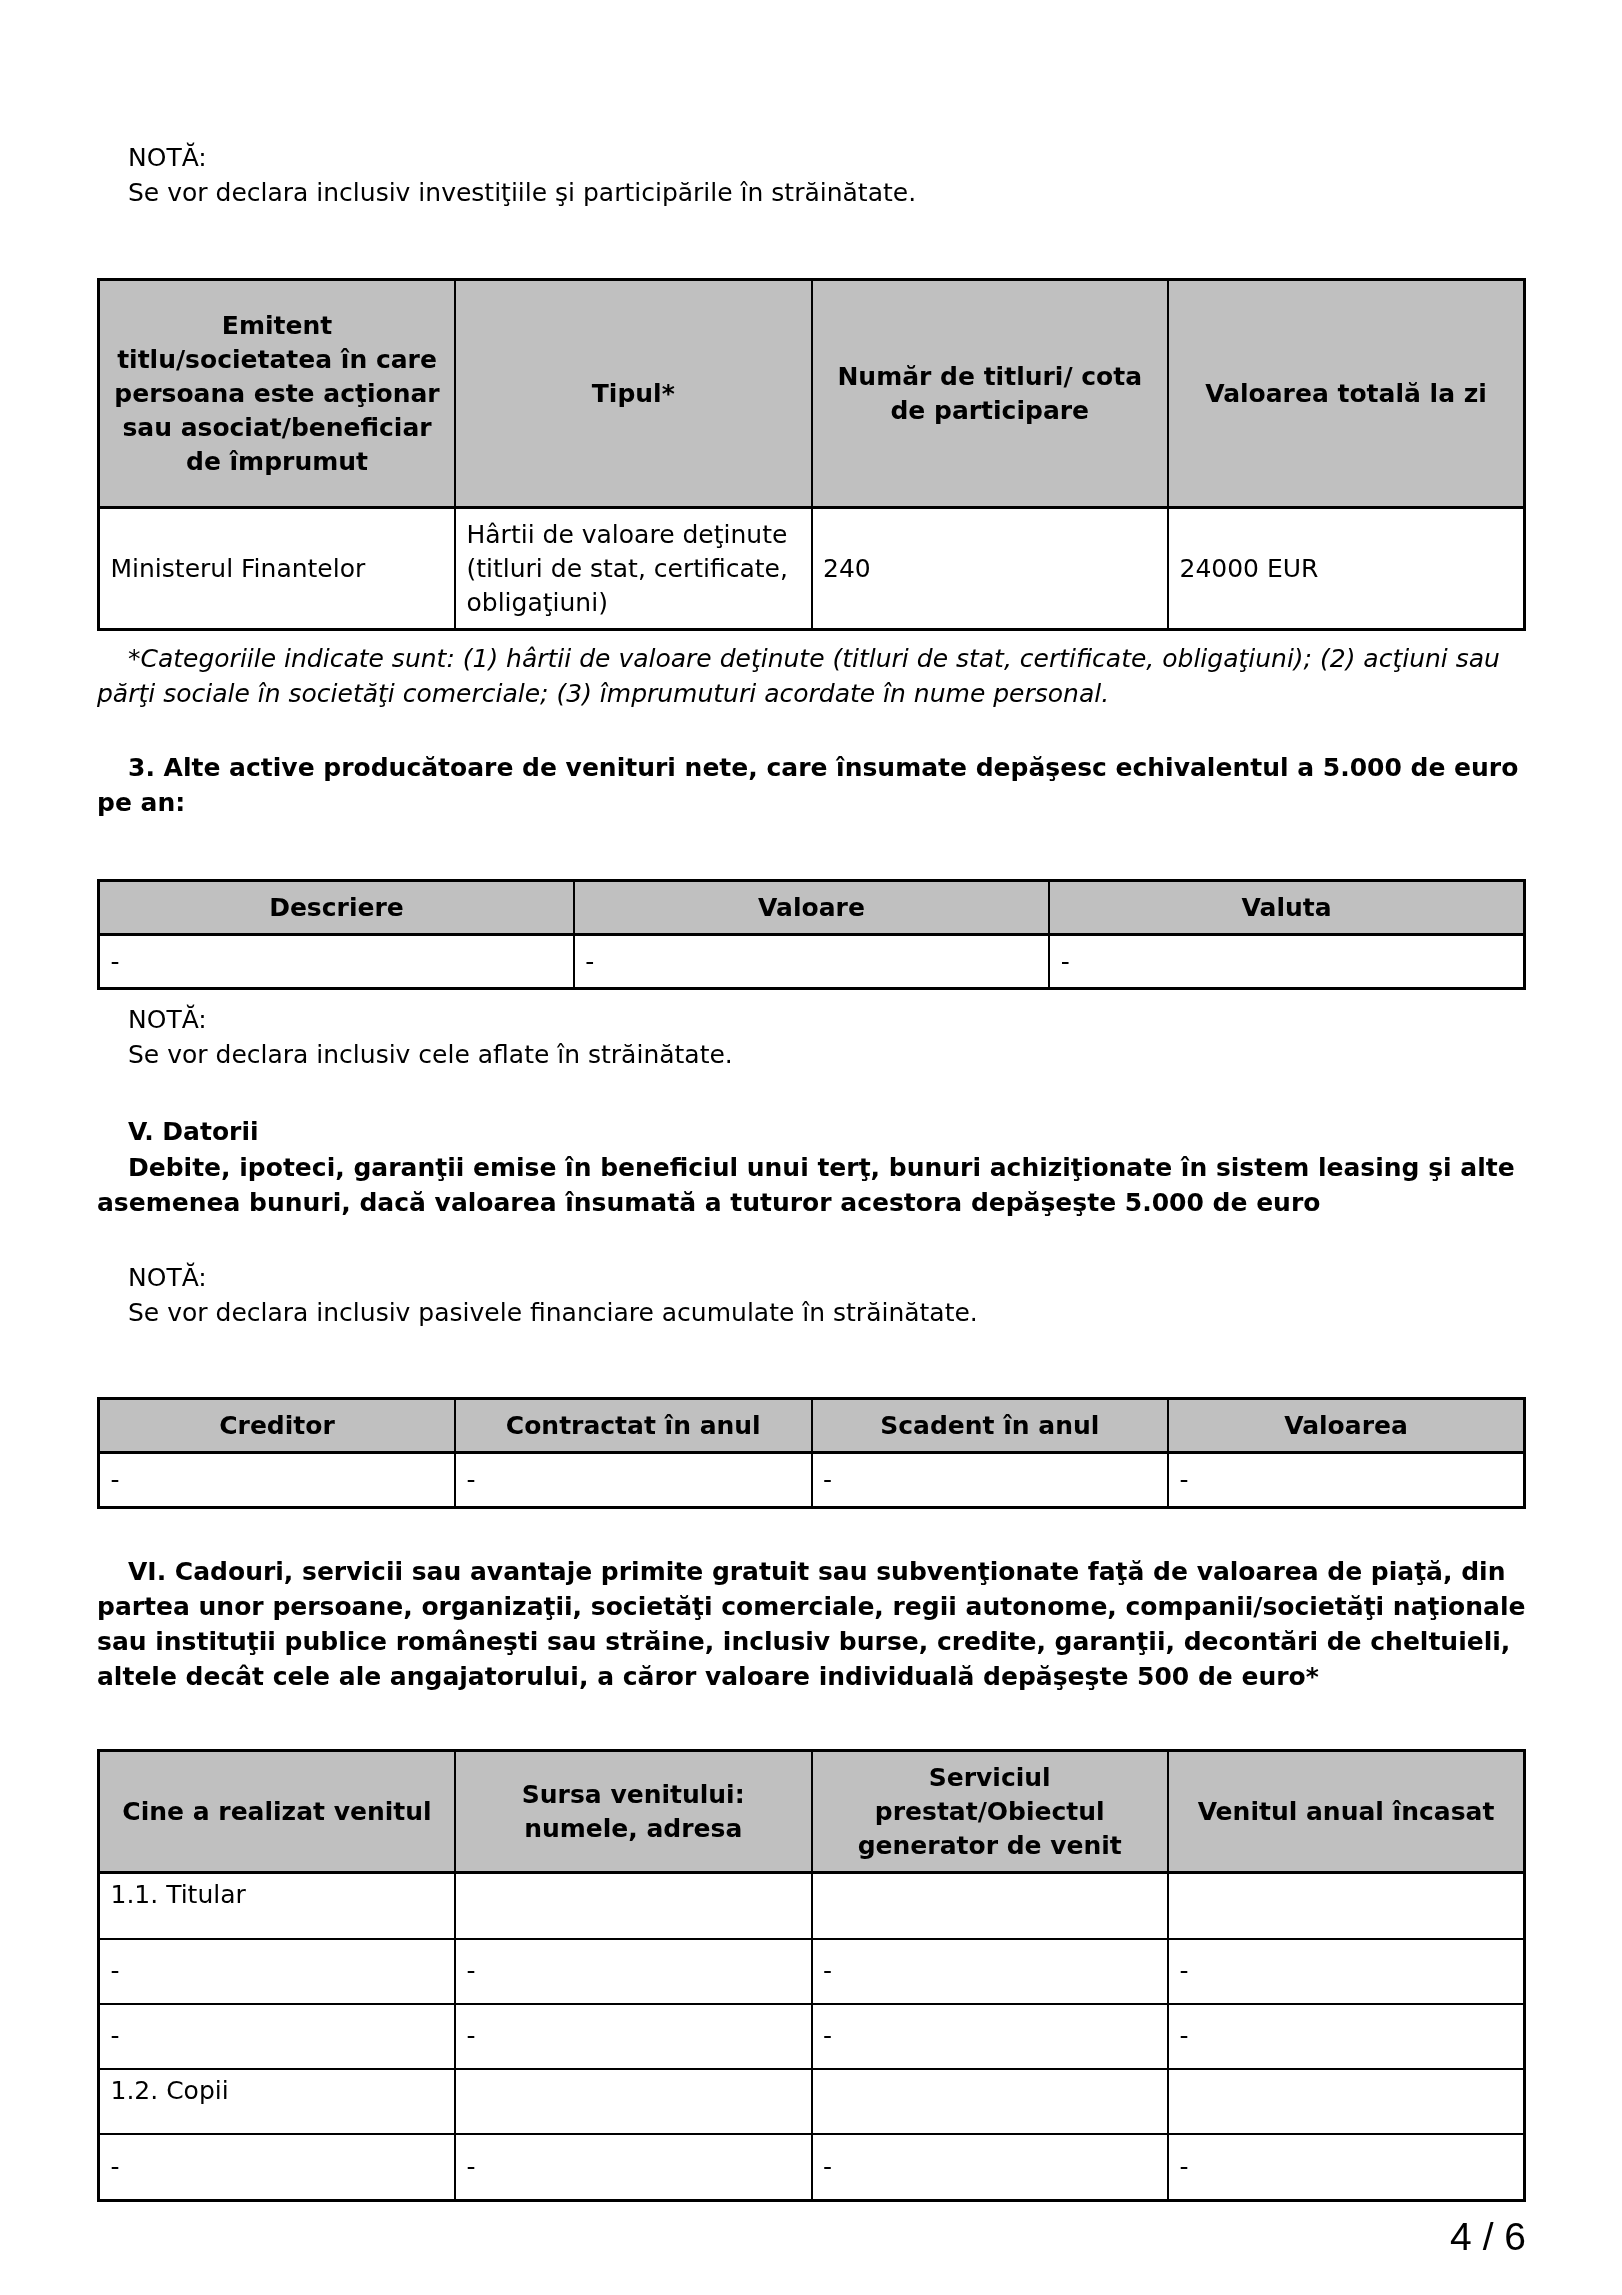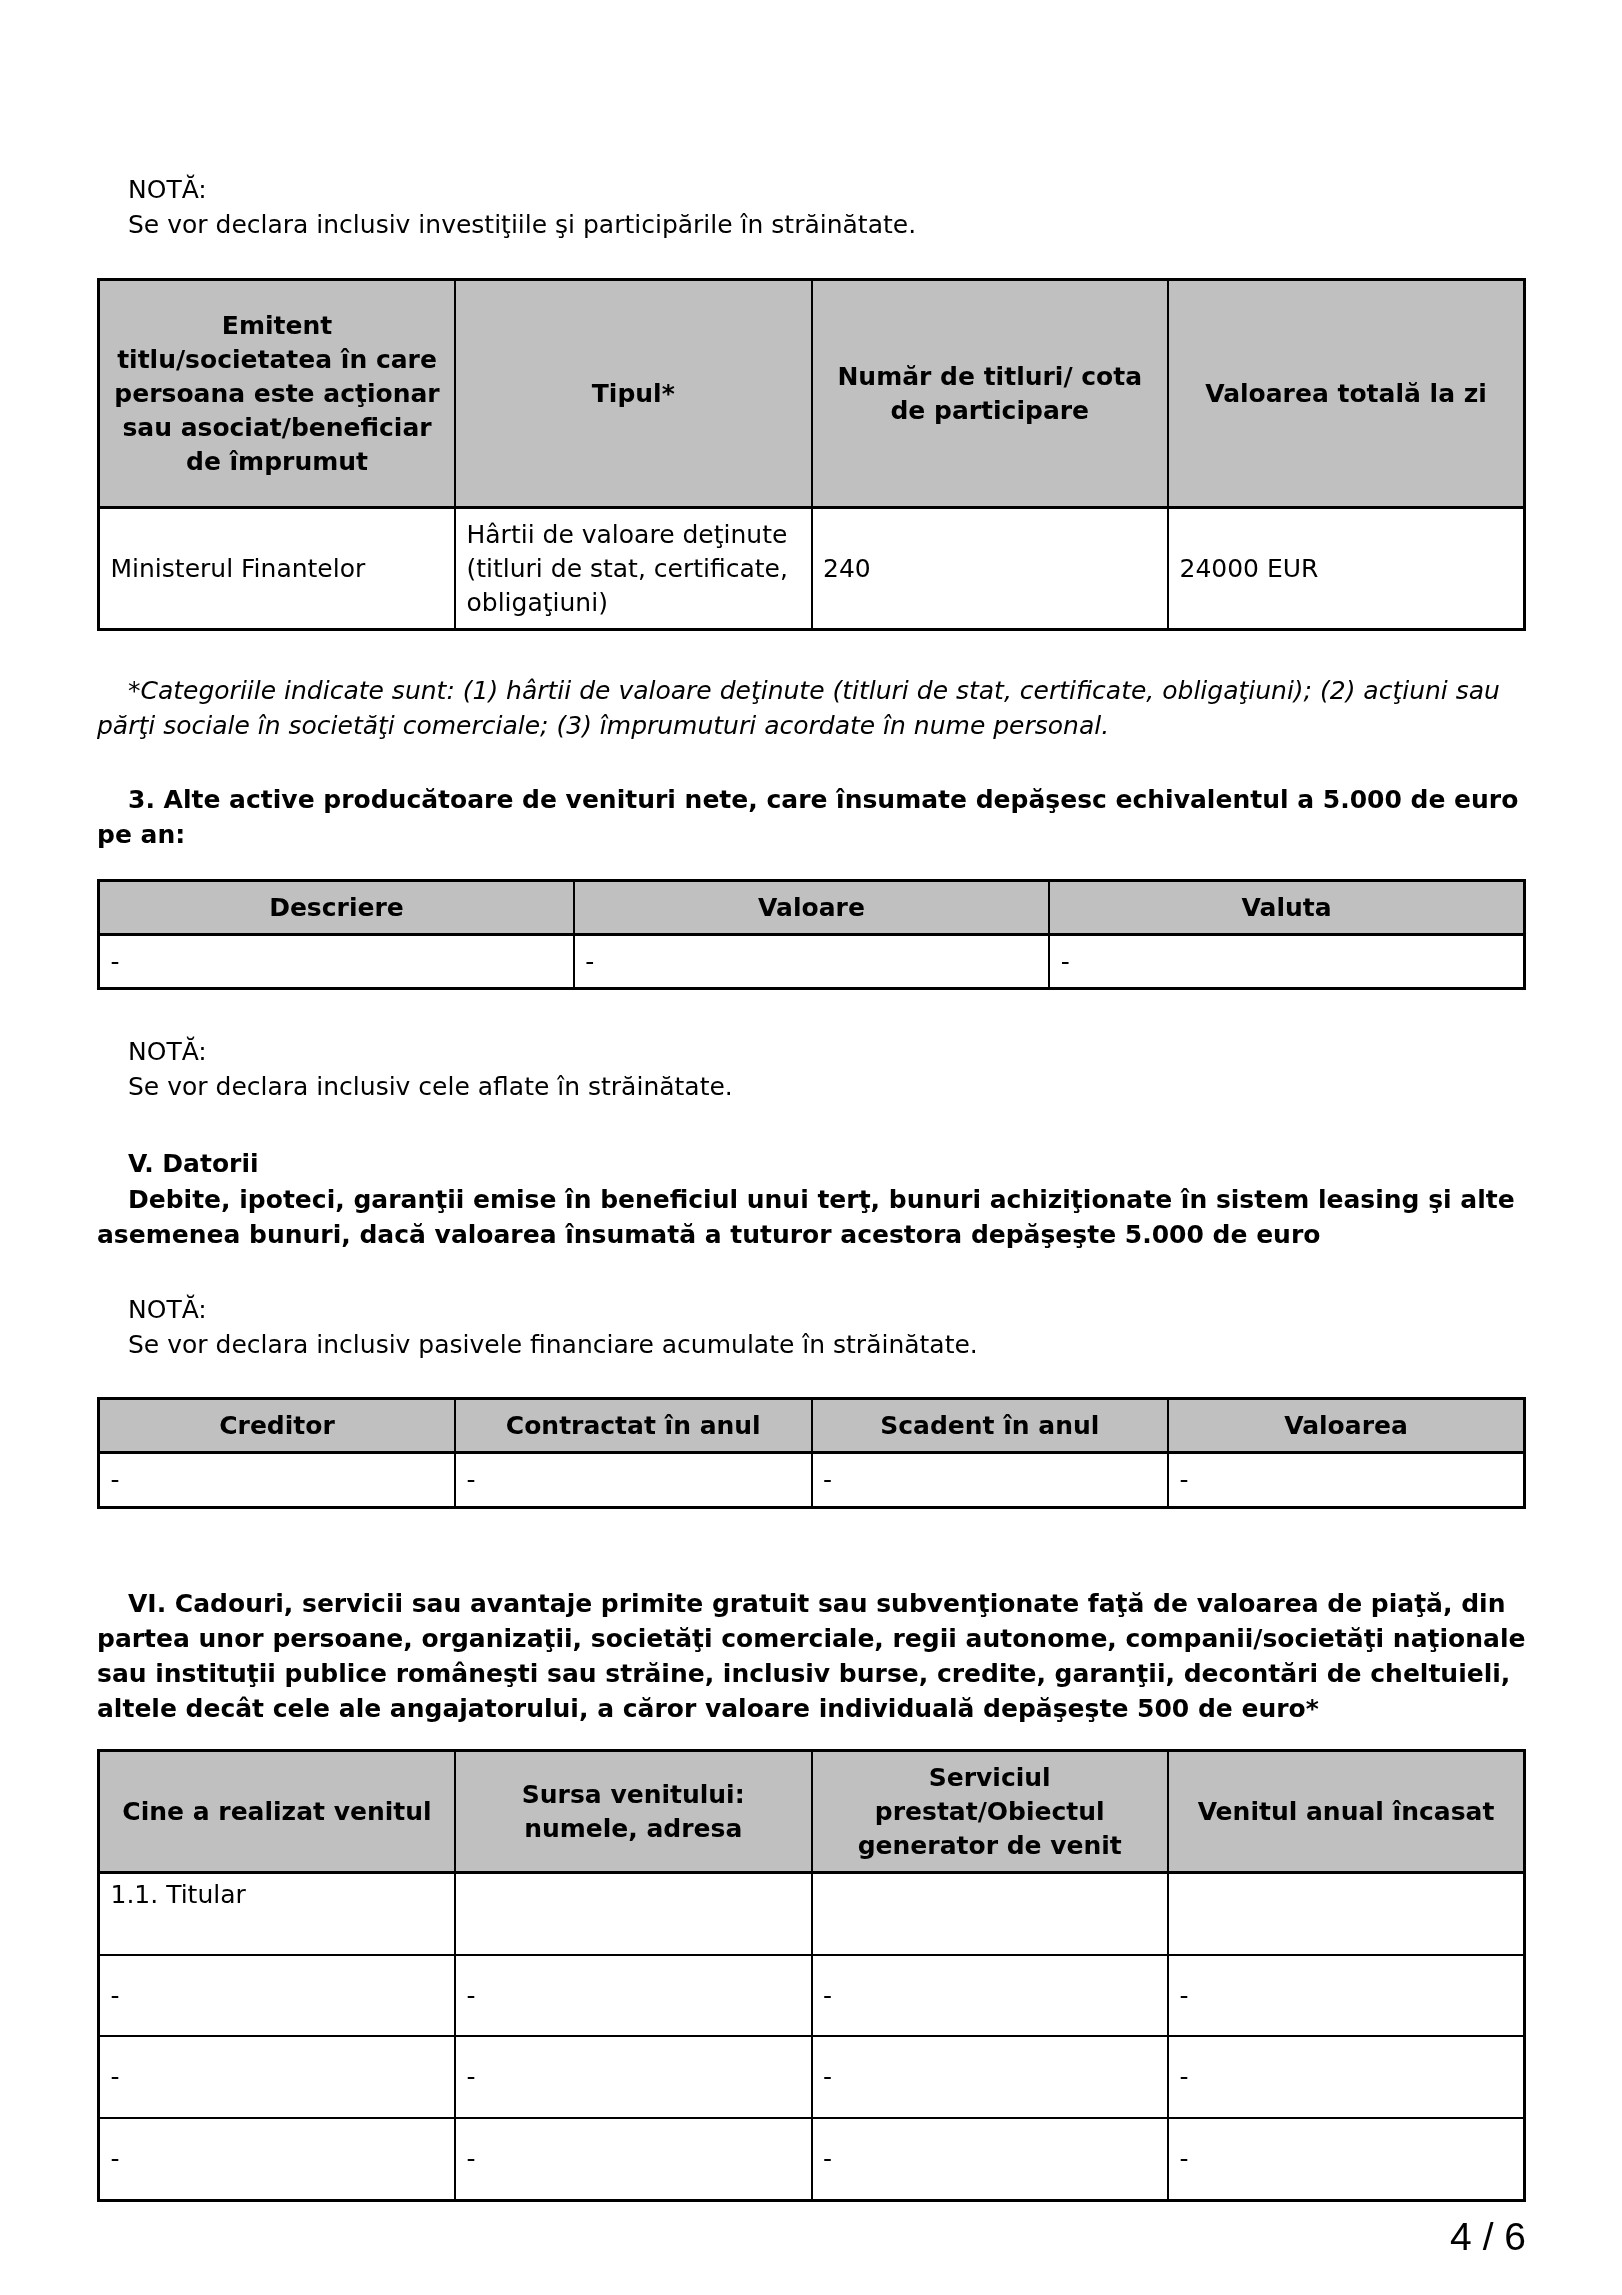--- a/index.html
+++ b/index.html
@@ -1,18 +1,18 @@
 <!DOCTYPE html>
 <html style="font-size:10.5px"><head>
 <meta charset="utf-8">
 <style>
   html, body { margin: 0; padding: 0; background: #ffffff; }
   body { width: 1622px; height: 2295px; position: relative; overflow: hidden;
          font-family: "DejaVu Sans", "Liberation Sans", sans-serif; color: #000; }
-  .blk { position: absolute; left: 97px; width: 1429px; font-size: 25px; line-height: 35px; margin-top: 32px; }
+  .blk { position: absolute; left: 97px; width: 1429px; font-size: 25px; line-height: 35px; }
   .indent { padding-left: 31px; box-sizing: border-box; }
   .first-indent { text-indent: 31px; }
   .bold { font-weight: bold; }
   .italic { font-style: italic; }
   .tbl { position: absolute; left: 97px; width: 1429px; border-collapse: collapse;
          border: 3.3px solid #000; table-layout: fixed; font-size: 25px; line-height: 34px; }
   .tbl th, .tbl td { border: 2.6px solid #000; padding: 3.9px 10.5px; vertical-align: middle; }
   .tbl th { background: #c0c0c0; font-weight: bold; text-align: center; }
   .tbl thead tr { border-bottom: 3.9px solid #000; }
   .tbl td { text-align: left; }
@@ -124,20 +124,26 @@
       <td>-</td>
       <td>-</td>
     </tr>
     <tr>
       <td>-</td>
       <td>-</td>
       <td>-</td>
       <td>-</td>
     </tr>
     <tr>
+      <td class="top">1.2. Copii</td>
+      <td></td>
+      <td></td>
+      <td></td>
+    </tr>
+    <tr>
       <td>-</td>
       <td>-</td>
       <td>-</td>
       <td>-</td>
     </tr>
   </tbody>
 </table>
 
 <div class="pagenum">4 / 6</div>
 

